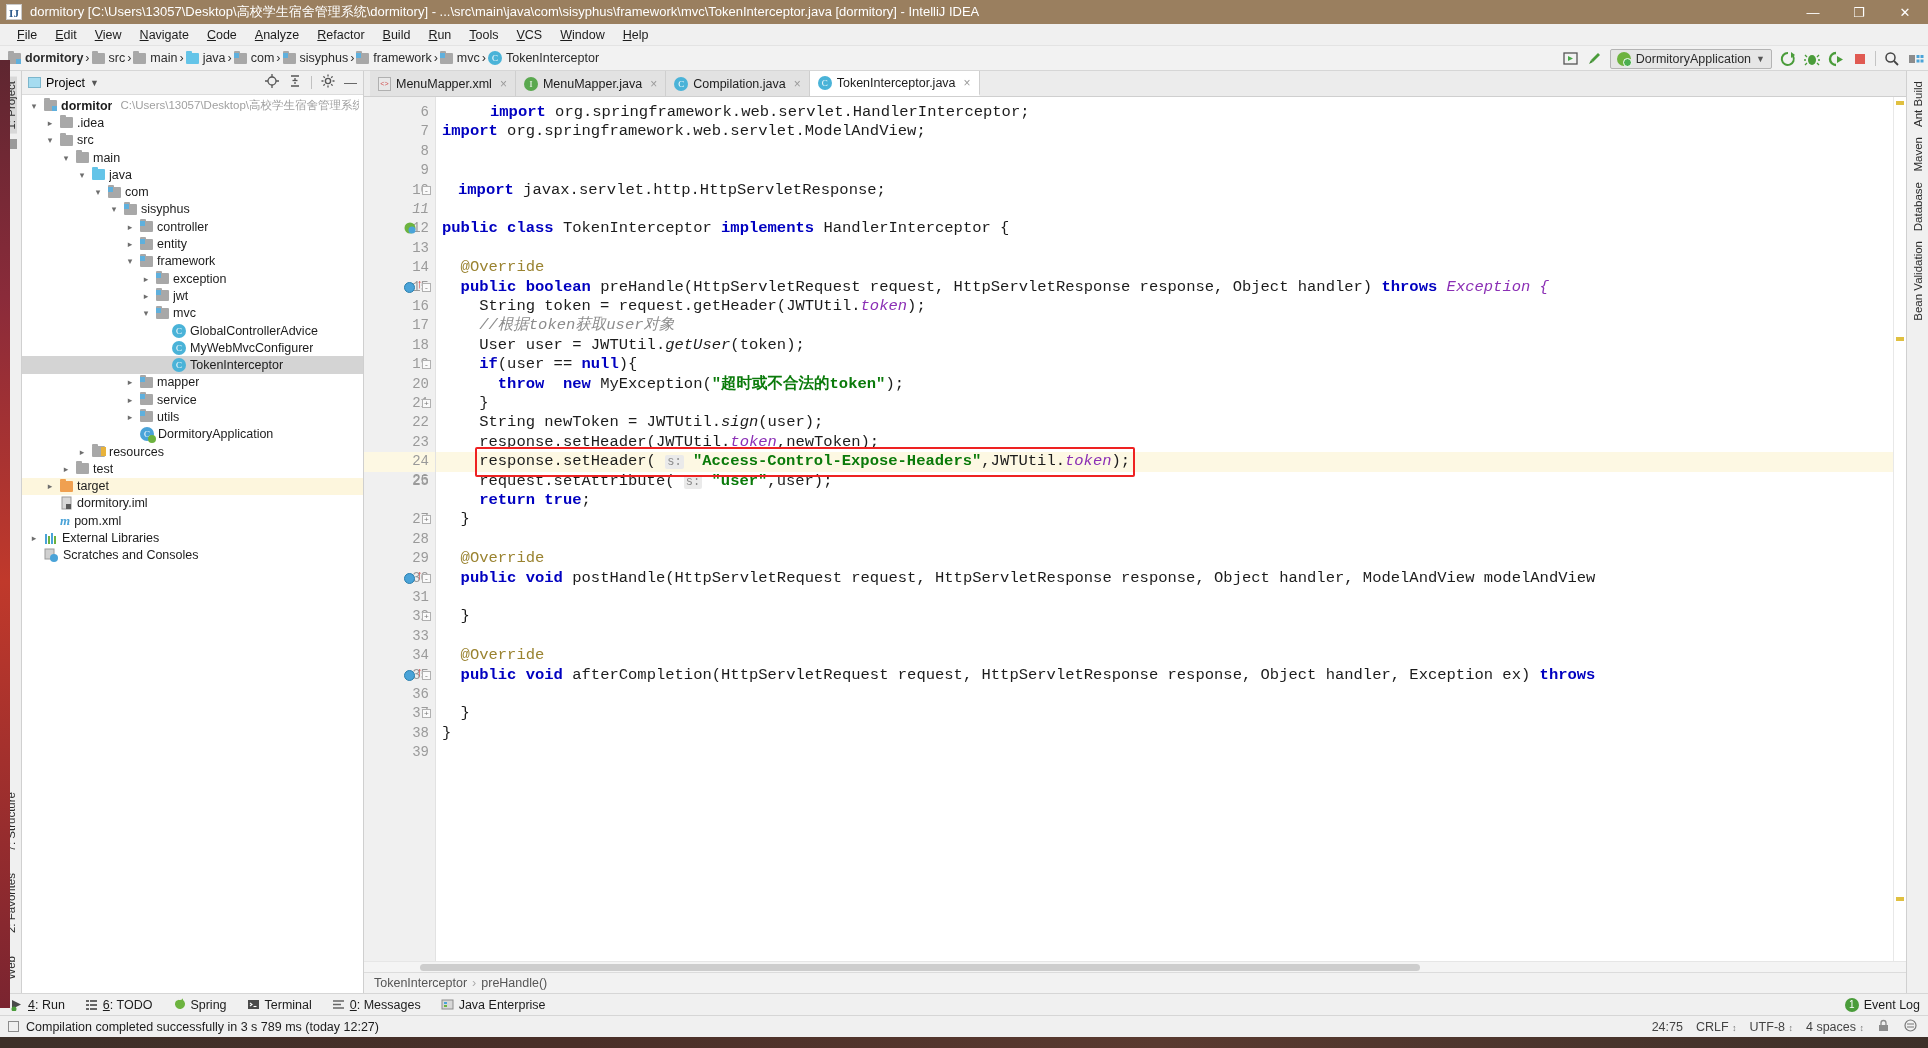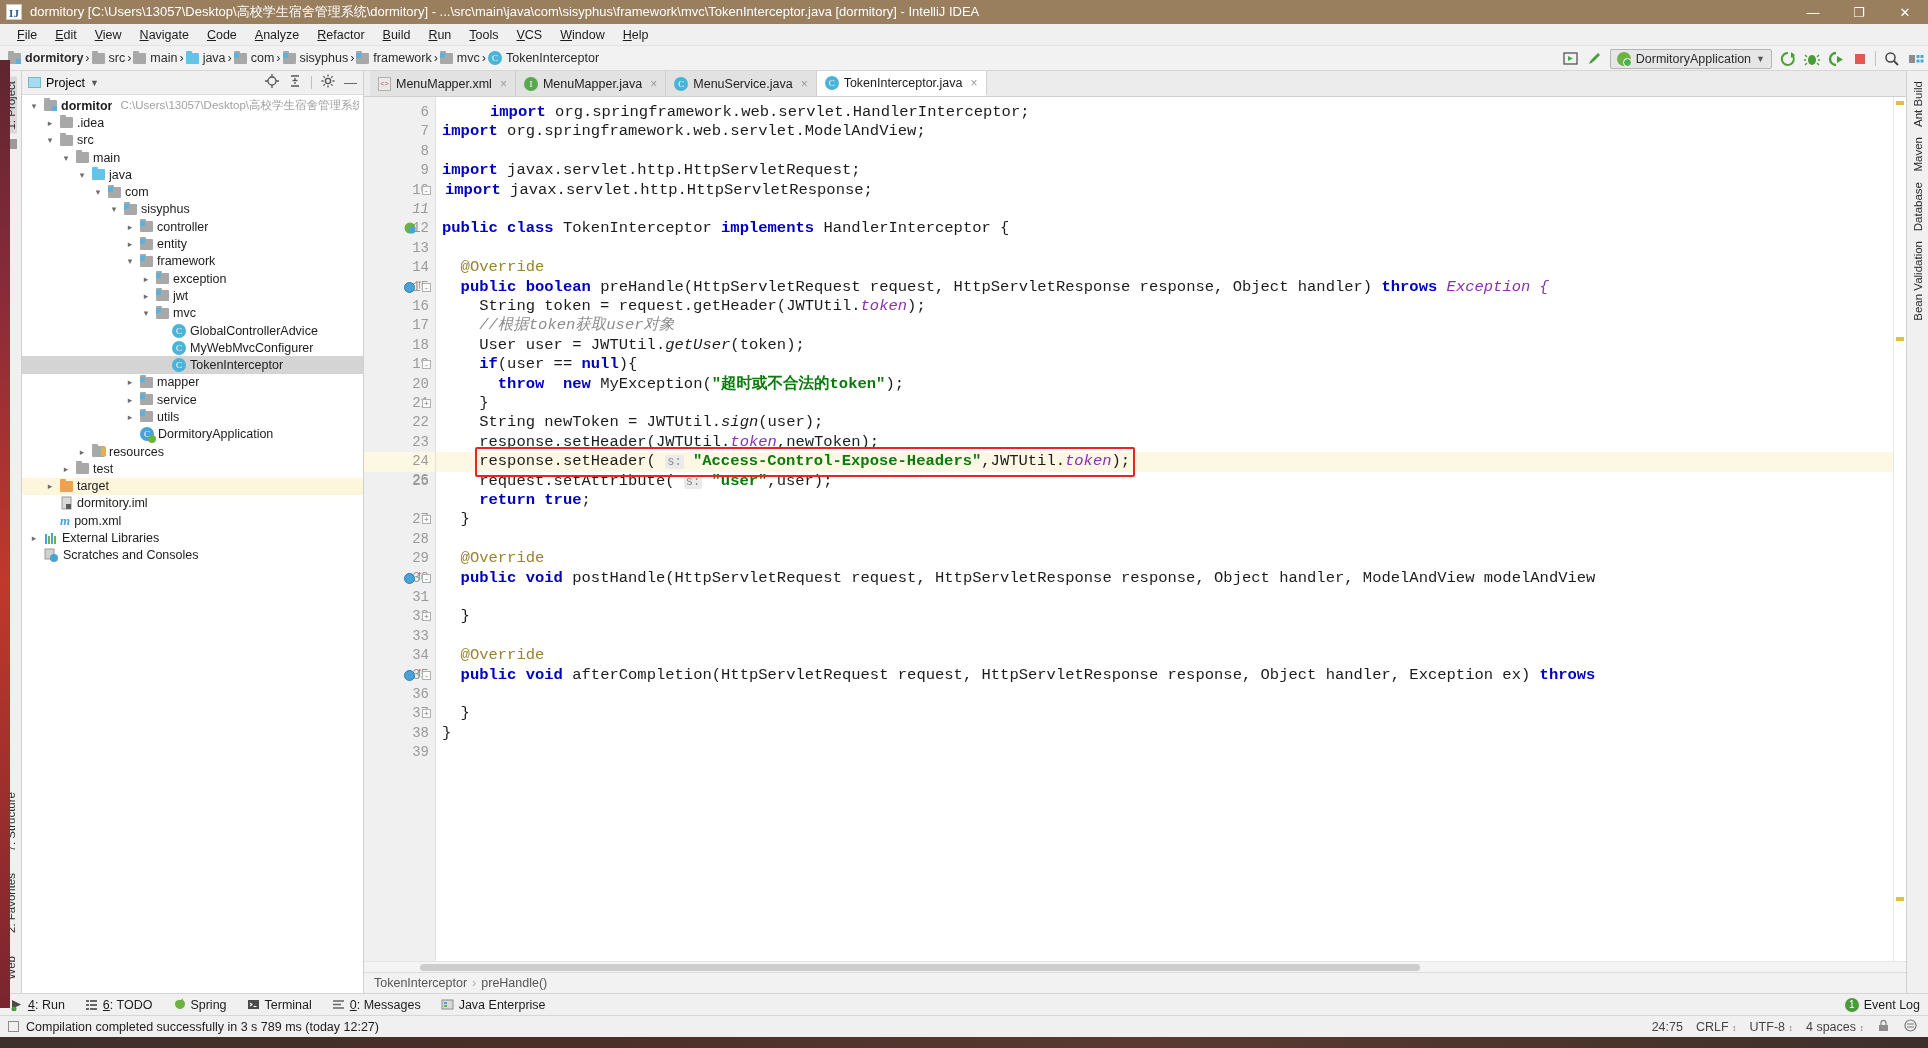--- a/index.html
+++ b/index.html
@@ -689,21 +689,21 @@
             <span style="display: inline-flex; align-items: center; flex: 0 0 auto;">
               <span class="cicon iface">I</span>
             </span>
             <span>MenuMapper.java</span>
             <span class="x">×</span>
           </div>
           <div class="etab">
             <span style="display: inline-flex; align-items: center; flex: 0 0 auto;">
               <span class="cicon">C</span>
             </span>
-            <span>MenuService.java</span>
+            <span>Compilation.java</span>
             <span class="x">×</span>
           </div>
           <div class="etab active">
             <span style="display: inline-flex; align-items: center; flex: 0 0 auto;">
               <span class="cicon">C</span>
             </span>
             <span>TokenInterceptor.java</span>
             <span class="x">×</span>
           </div>
         </div>
@@ -762,22 +762,21 @@
             <div class="fold" style="top: 476.6px; left: 58px;">-</div>
             <div class="fold" style="top: 515.4px; left: 58px;">+</div>
             <div class="fold" style="top: 573.6px; left: 58px;">-</div>
             <div class="fold" style="top: 612.4px; left: 58px;">+</div>
           </div>
         <div class="code-area" id="codearea">
             <div class="hl-row" style="top: 355.2px;"></div>
             <div class="cline" style="top: 6px; padding-left: 6px; margin-left: 48px;"><span class="kw">import</span><span> org.springframework.web.servlet.HandlerInterceptor;</span></div>
             <div class="cline" style="top: 25.4px; padding-left: 6px;"><span class="kw">import</span><span> org.springframework.web.servlet.ModelAndView;</span></div>
             <div class="cline" style="top: 44.8px; padding-left: 6px;"></div>
-            <div class="cline" style="top: 64.2px; padding-left: 6px;"><span class="kw">import</span><span> javax.servlet.http.HttpServletRequest;</span></div>
-            <div class="cline" style="top: 83.6px; padding-left: 9px;"><span class="kw">import</span><span> javax.servlet.http.HttpServletResponse;</span></div>
+            <div class="cline" style="top: 83.6px; padding-left: 22px;"><span class="kw">import</span><span> javax.servlet.http.HttpServletResponse;</span></div>
             <div class="cline" style="top: 103px; padding-left: 6px;"></div>
             <div class="cline" style="top: 122.4px; padding-left: 6px;"><span class="kw">public class</span><span> TokenInterceptor </span><span class="kw">implements</span><span> HandlerInterceptor {</span></div>
             <div class="cline" style="top: 141.8px; padding-left: 6px;"></div>
             <div class="cline" style="top: 161.2px; padding-left: 24.6px;"><span class="anno">@Override</span></div>
             <div class="cline" style="top: 180.6px; padding-left: 24.6px;"><span class="kw">public boolean</span><span> preHandle(HttpServletRequest request, HttpServletResponse response, Object handler) </span><span class="kw">throws</span><span class="fld"> Exception {</span></div>
             <div class="cline" style="top: 200px; padding-left: 43.2px;"><span>String token = request.getHeader(JWTUtil.</span><span class="fld">token</span><span>);</span></div>
             <div class="cline" style="top: 219.4px; padding-left: 43.2px;"><span class="cmt">//根据token获取user对象</span></div>
             <div class="cline" style="top: 238.8px; padding-left: 43.2px;"><span>User user = JWTUtil.</span><span class="mth">getUser</span><span>(token);</span></div>
             <div class="cline" style="top: 258.2px; padding-left: 43.2px;"><span class="kw">if</span><span>(user == </span><span class="kw">null</span><span>){</span></div>
             <div class="cline" style="top: 277.6px; padding-left: 61.8px;"><span class="kw">throw</span><span>  </span><span class="kw">new</span><span> MyException(</span><span class="str">"超时或不合法的token"</span><span>);</span></div>

